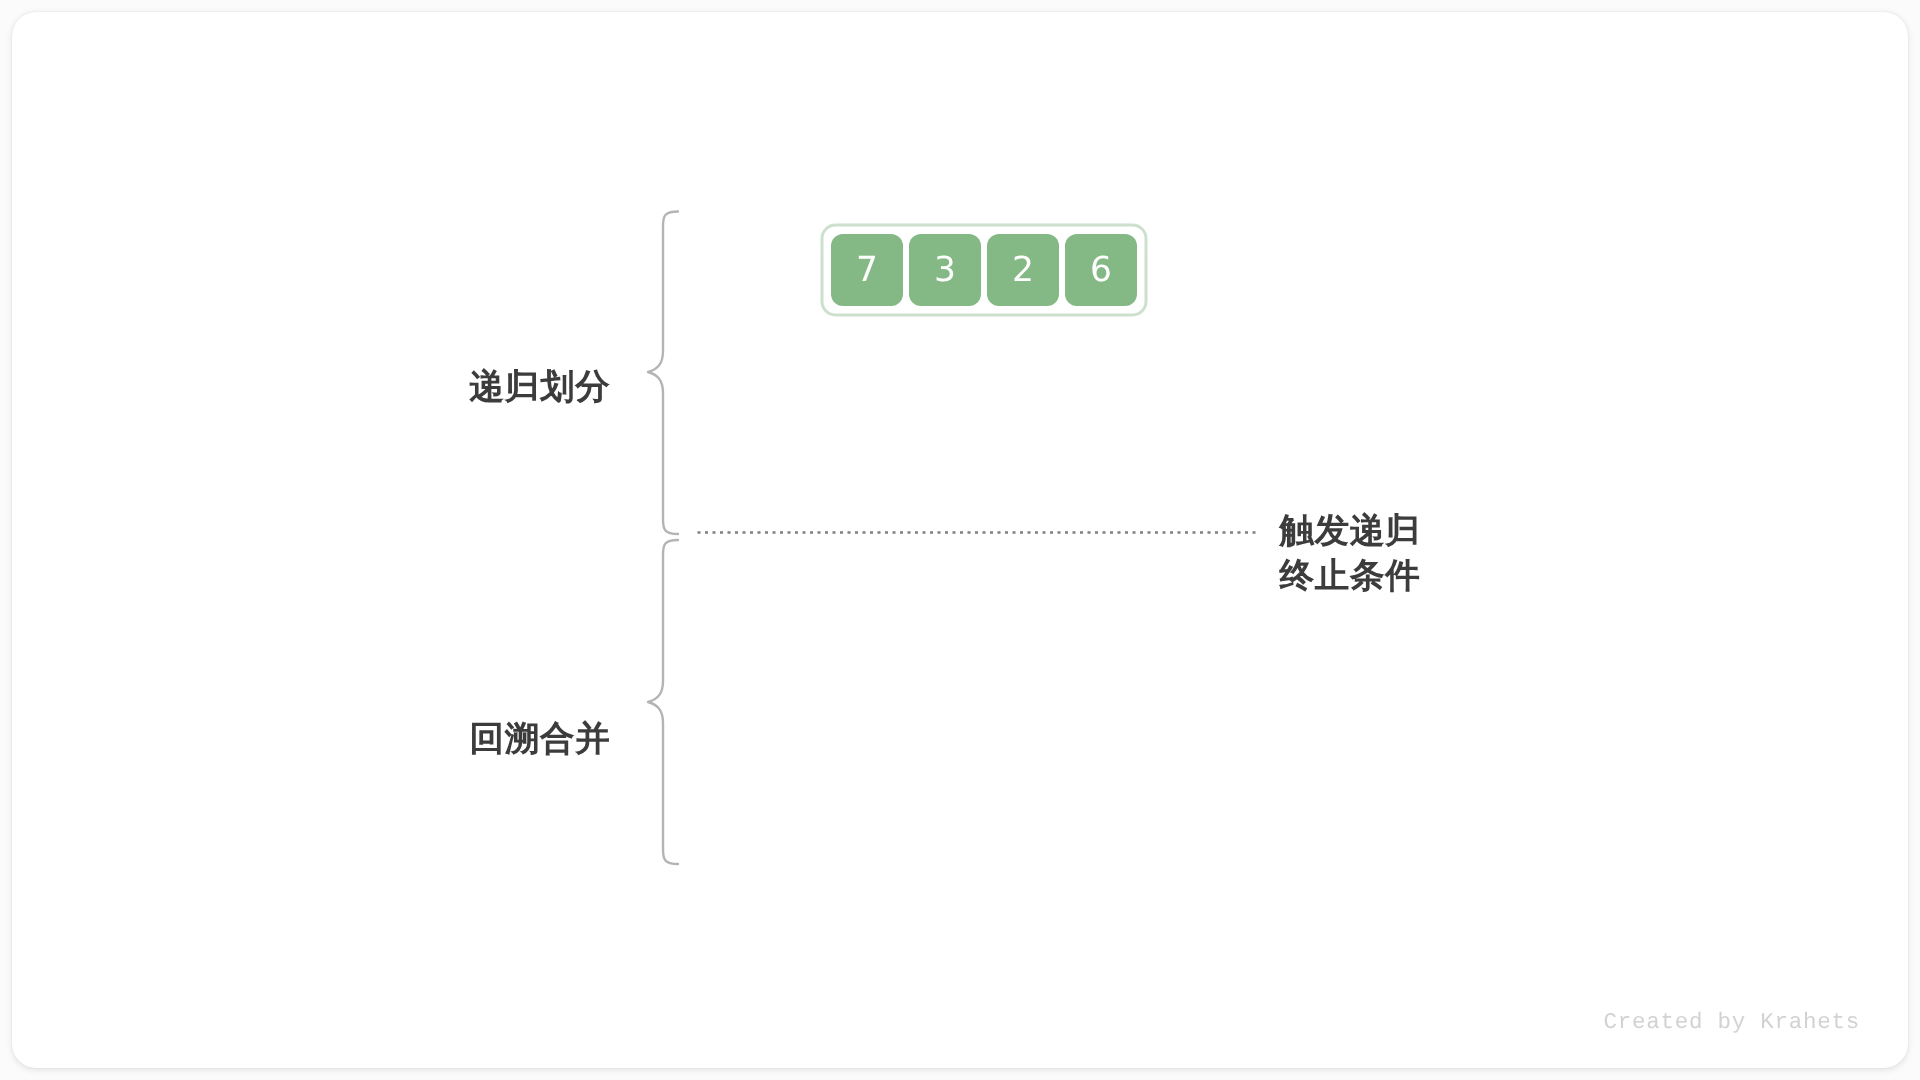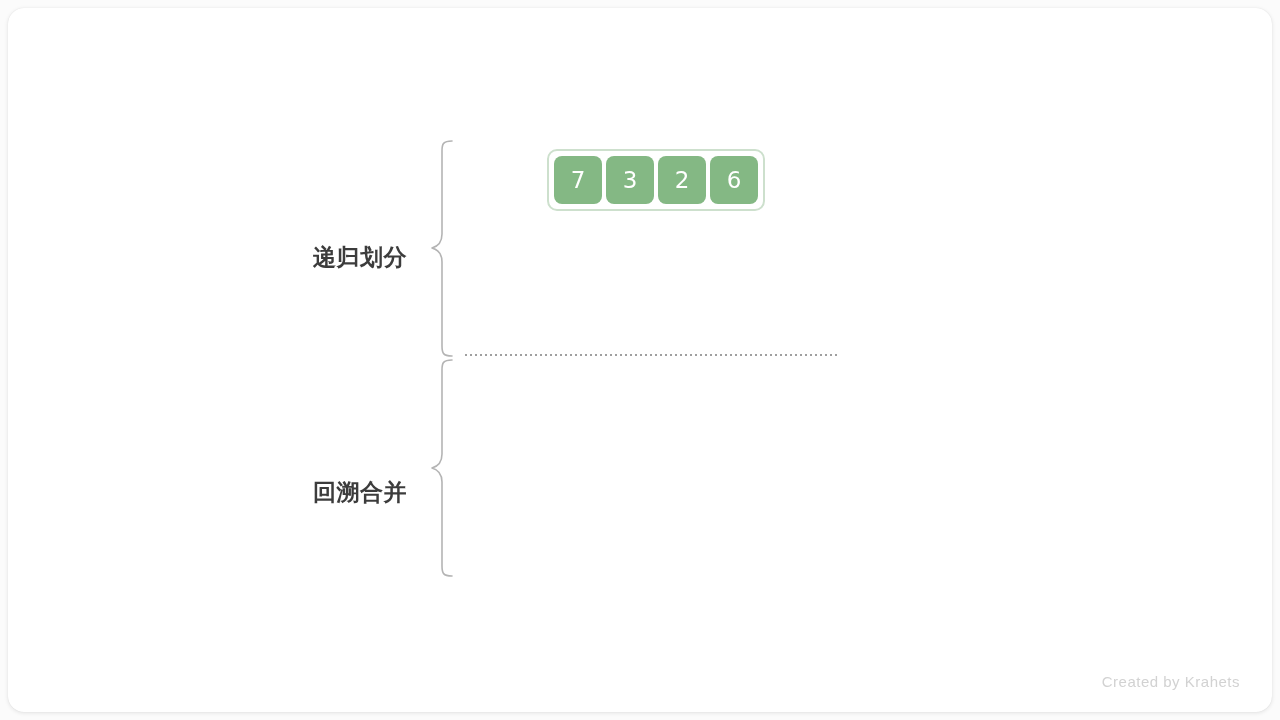--- a/index.html
+++ b/index.html
@@ -98,21 +98,21 @@
   }
   #label-terminate div { display: block; }
 
   
   #watermark {
     position: absolute;
     right: 32px;
     bottom: 22px;
     color: #d2d2d2;
     font-size: 15px;
-    font-family: Liberation Sans, sans-serif;
+    font-family: Liberation Mono, monospace;
     letter-spacing: 0.5px;
     white-space: nowrap;
   }
 </style>
 </head>
 <body>
 
 <div id="stage">
   <div id="card">
 
@@ -141,17 +141,21 @@
       <div class="cell">7</div>
       <div class="cell">3</div>
       <div class="cell">2</div>
       <div class="cell">6</div>
     </div>
 
     <div class="cn-label" id="label-divide">递归划分</div>
 
     <div class="cn-label" id="label-merge">回溯合并</div>
 
+    <div class="cn-label" id="label-terminate">
+      <div>触发递归</div>
+      <div>终止条件</div>
+    </div>
 
     <div id="watermark">Created by Krahets</div>
 
   </div>
 </div>
 
 </body></html>

